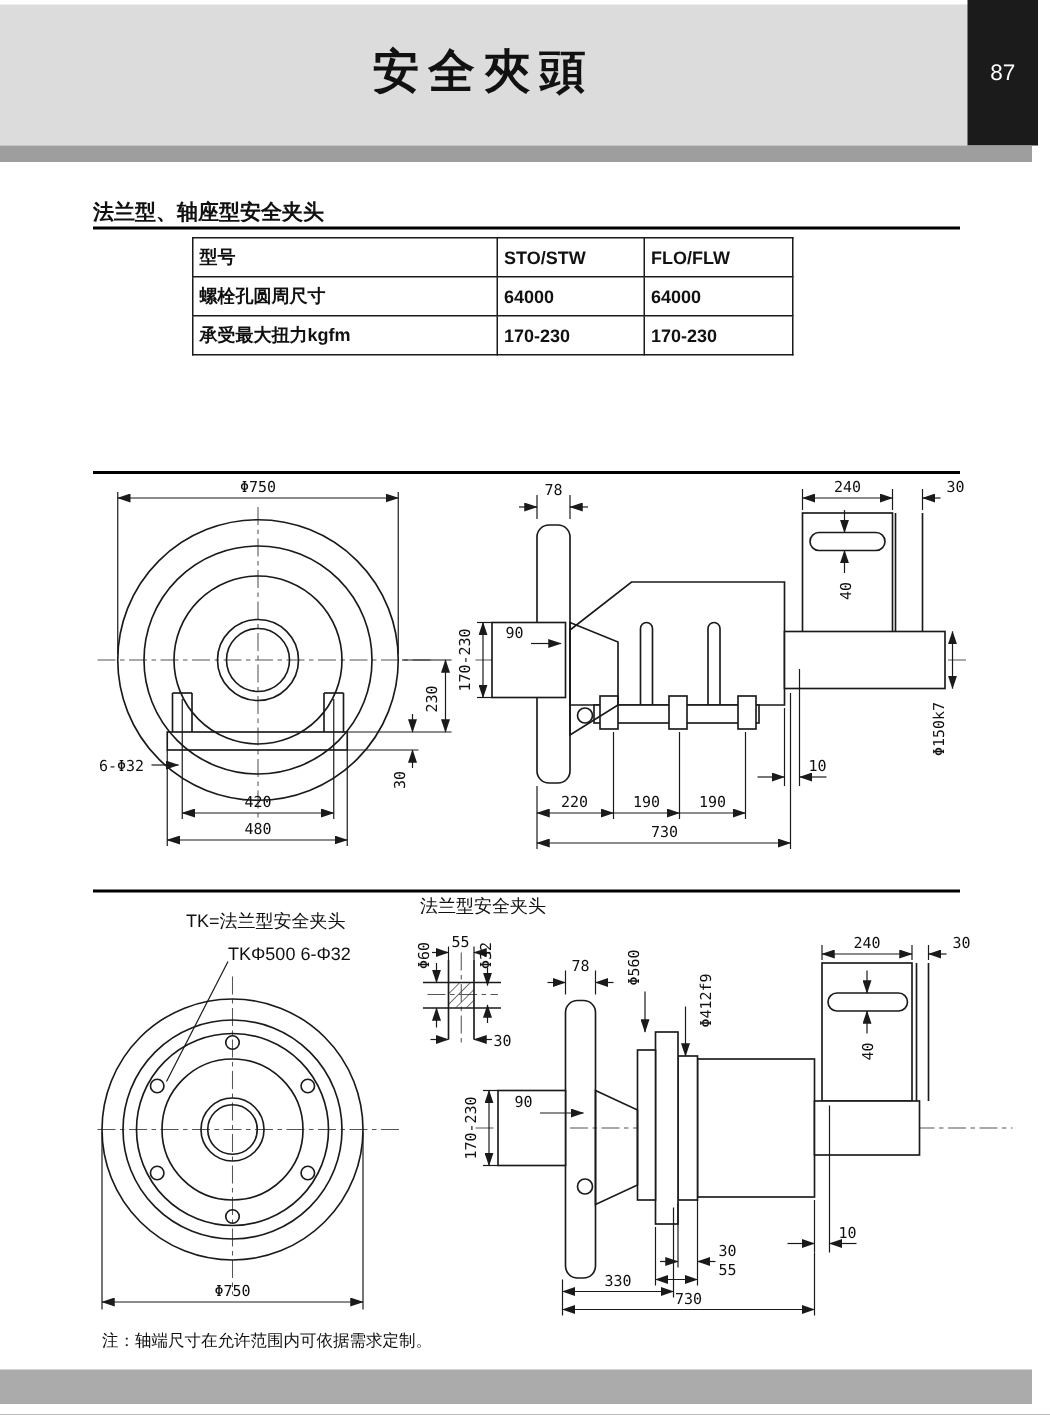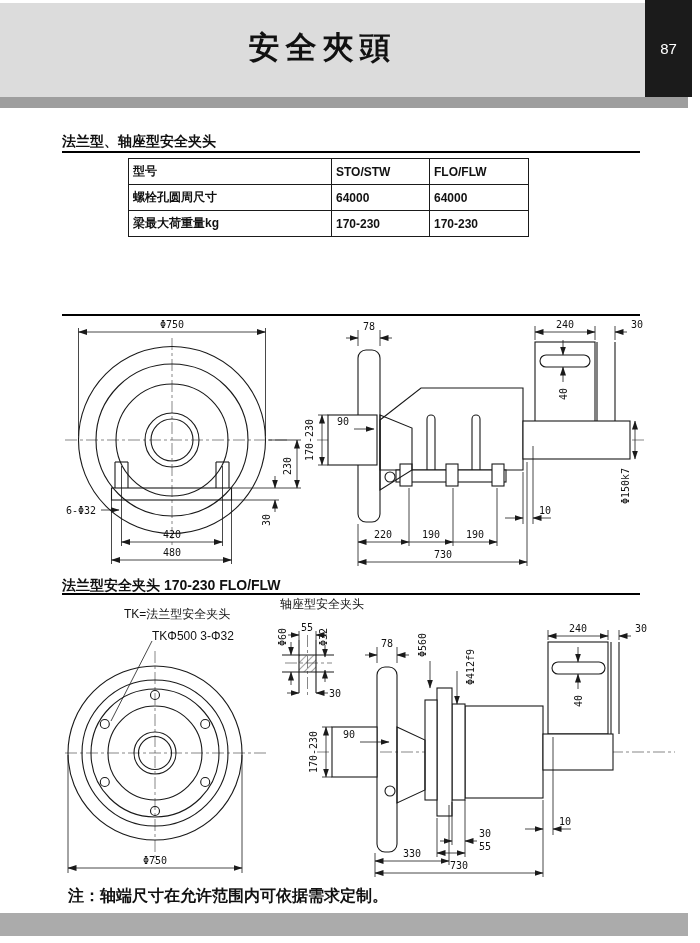--- a/index.html
+++ b/index.html
@@ -15,21 +15,21 @@
   .strip-bottom{position:absolute;left:0;top:913px;width:688px;height:23px;background:#ababab;}
   
   .sec{position:absolute;font-size:14px;font-weight:bold;line-height:1;white-space:nowrap;}
   .rule{position:absolute;height:2px;background:#000;width:578px;left:62px;}
   
   .spec{position:absolute;left:128px;top:158px;border-collapse:collapse;}
   .spec td{border:1.4px solid #1a1a1a;height:25px;text-align:left;vertical-align:middle;
         font-size:12px;font-weight:bold;padding:0 4px;}
   .c0{width:194px}.c1{width:89px}.c2{width:90px}
   .lbl2{position:absolute;font-size:12px;line-height:1;white-space:nowrap;z-index:3;}
-  .note{position:absolute;left:68px;top:886px;font-size:16px;font-weight:bold;}
+  .note{position:absolute;left:68px;top:886px;font-size:11px;font-weight:normal;}
   
   svg{position:absolute;overflow:visible;}
   .ol{stroke:#1a1a1a;stroke-width:1.1;fill:#fff;}
   .th{stroke:#1a1a1a;stroke-width:1.1;fill:none;}
   .dl{stroke:#1a1a1a;stroke-width:.8;fill:none;}
   .cl{stroke:#555;stroke-width:.7;stroke-dasharray:12 3 3 3;fill:none;}
   text.dim{font-family:"DejaVu Sans Mono",monospace;font-size:10px;fill:#111;
         text-anchor:middle;}
 </style>
 </head>
@@ -52,21 +52,21 @@
       <td class="c0">型号</td>
       <td class="c1">STO/STW</td>
       <td class="c2">FLO/FLW</td>
     </tr>
     <tr>
       <td>螺栓孔圆周尺寸</td>
       <td>64000</td>
       <td>64000</td>
     </tr>
     <tr>
-      <td>梁最大荷重量kg</td>
+      <td>承受最大扭力kgfm</td>
       <td>170-230</td>
       <td>170-230</td>
     </tr>
   </tbody>
     </table>
 
   <div class="rule" style="top:314px"></div>
 
   <svg style="left:55px;top:316px" width="633" height="258" viewBox="0 0 633 258">
     <defs>
@@ -196,26 +196,25 @@
       <line class="dl" x1="354" y1="226" x2="398" y2="226" marker-end="url(#m1)"></line>
       <line class="dl" x1="398" y1="226" x2="442" y2="226" marker-end="url(#m1)"></line>
       <text class="dim" x="328" y="222">220</text>
       <text class="dim" x="376" y="222">190</text>
       <text class="dim" x="420" y="222">190</text>
       <line class="dl" x1="303" y1="246" x2="472" y2="246" marker-start="url(#m1)" marker-end="url(#m1)"></line>
       <text class="dim" x="388" y="242">730</text>
     </g>
   </svg>
 
-  <div class="sec" style="left:62px;top:578px">法兰型安全夹头 170-230 FLO/FLW</div>
   <div class="rule" style="top:593px"></div>
 
   <div class="lbl2" style="left:124px;top:608px">TK=法兰型安全夹头</div>
-  <div class="lbl2" style="left:152px;top:630px">TKΦ500 3-Φ32</div>
-  <div class="lbl2" style="left:280px;top:598px">轴座型安全夹头</div>
+  <div class="lbl2" style="left:152px;top:630px">TKΦ500 6-Φ32</div>
+  <div class="lbl2" style="left:280px;top:598px">法兰型安全夹头</div>
 
   <svg style="left:55px;top:595px" width="633" height="290" viewBox="0 0 633 290">
     <defs>
       <marker id="m2" orient="auto-start-reverse" markerUnits="userSpaceOnUse" markerWidth="9" markerHeight="6" refX="8.5" refY="3">
         <path d="M0,0L9,3L0,6Z" fill="#1a1a1a"></path>
       </marker>
       <pattern id="p2" width="5" height="5" patternUnits="userSpaceOnUse" patternTransform="rotate(45)">
         <line x1="0" y1="0" x2="0" y2="5" stroke="#333" stroke-width="0.9"></line>
       </pattern>
     </defs>

